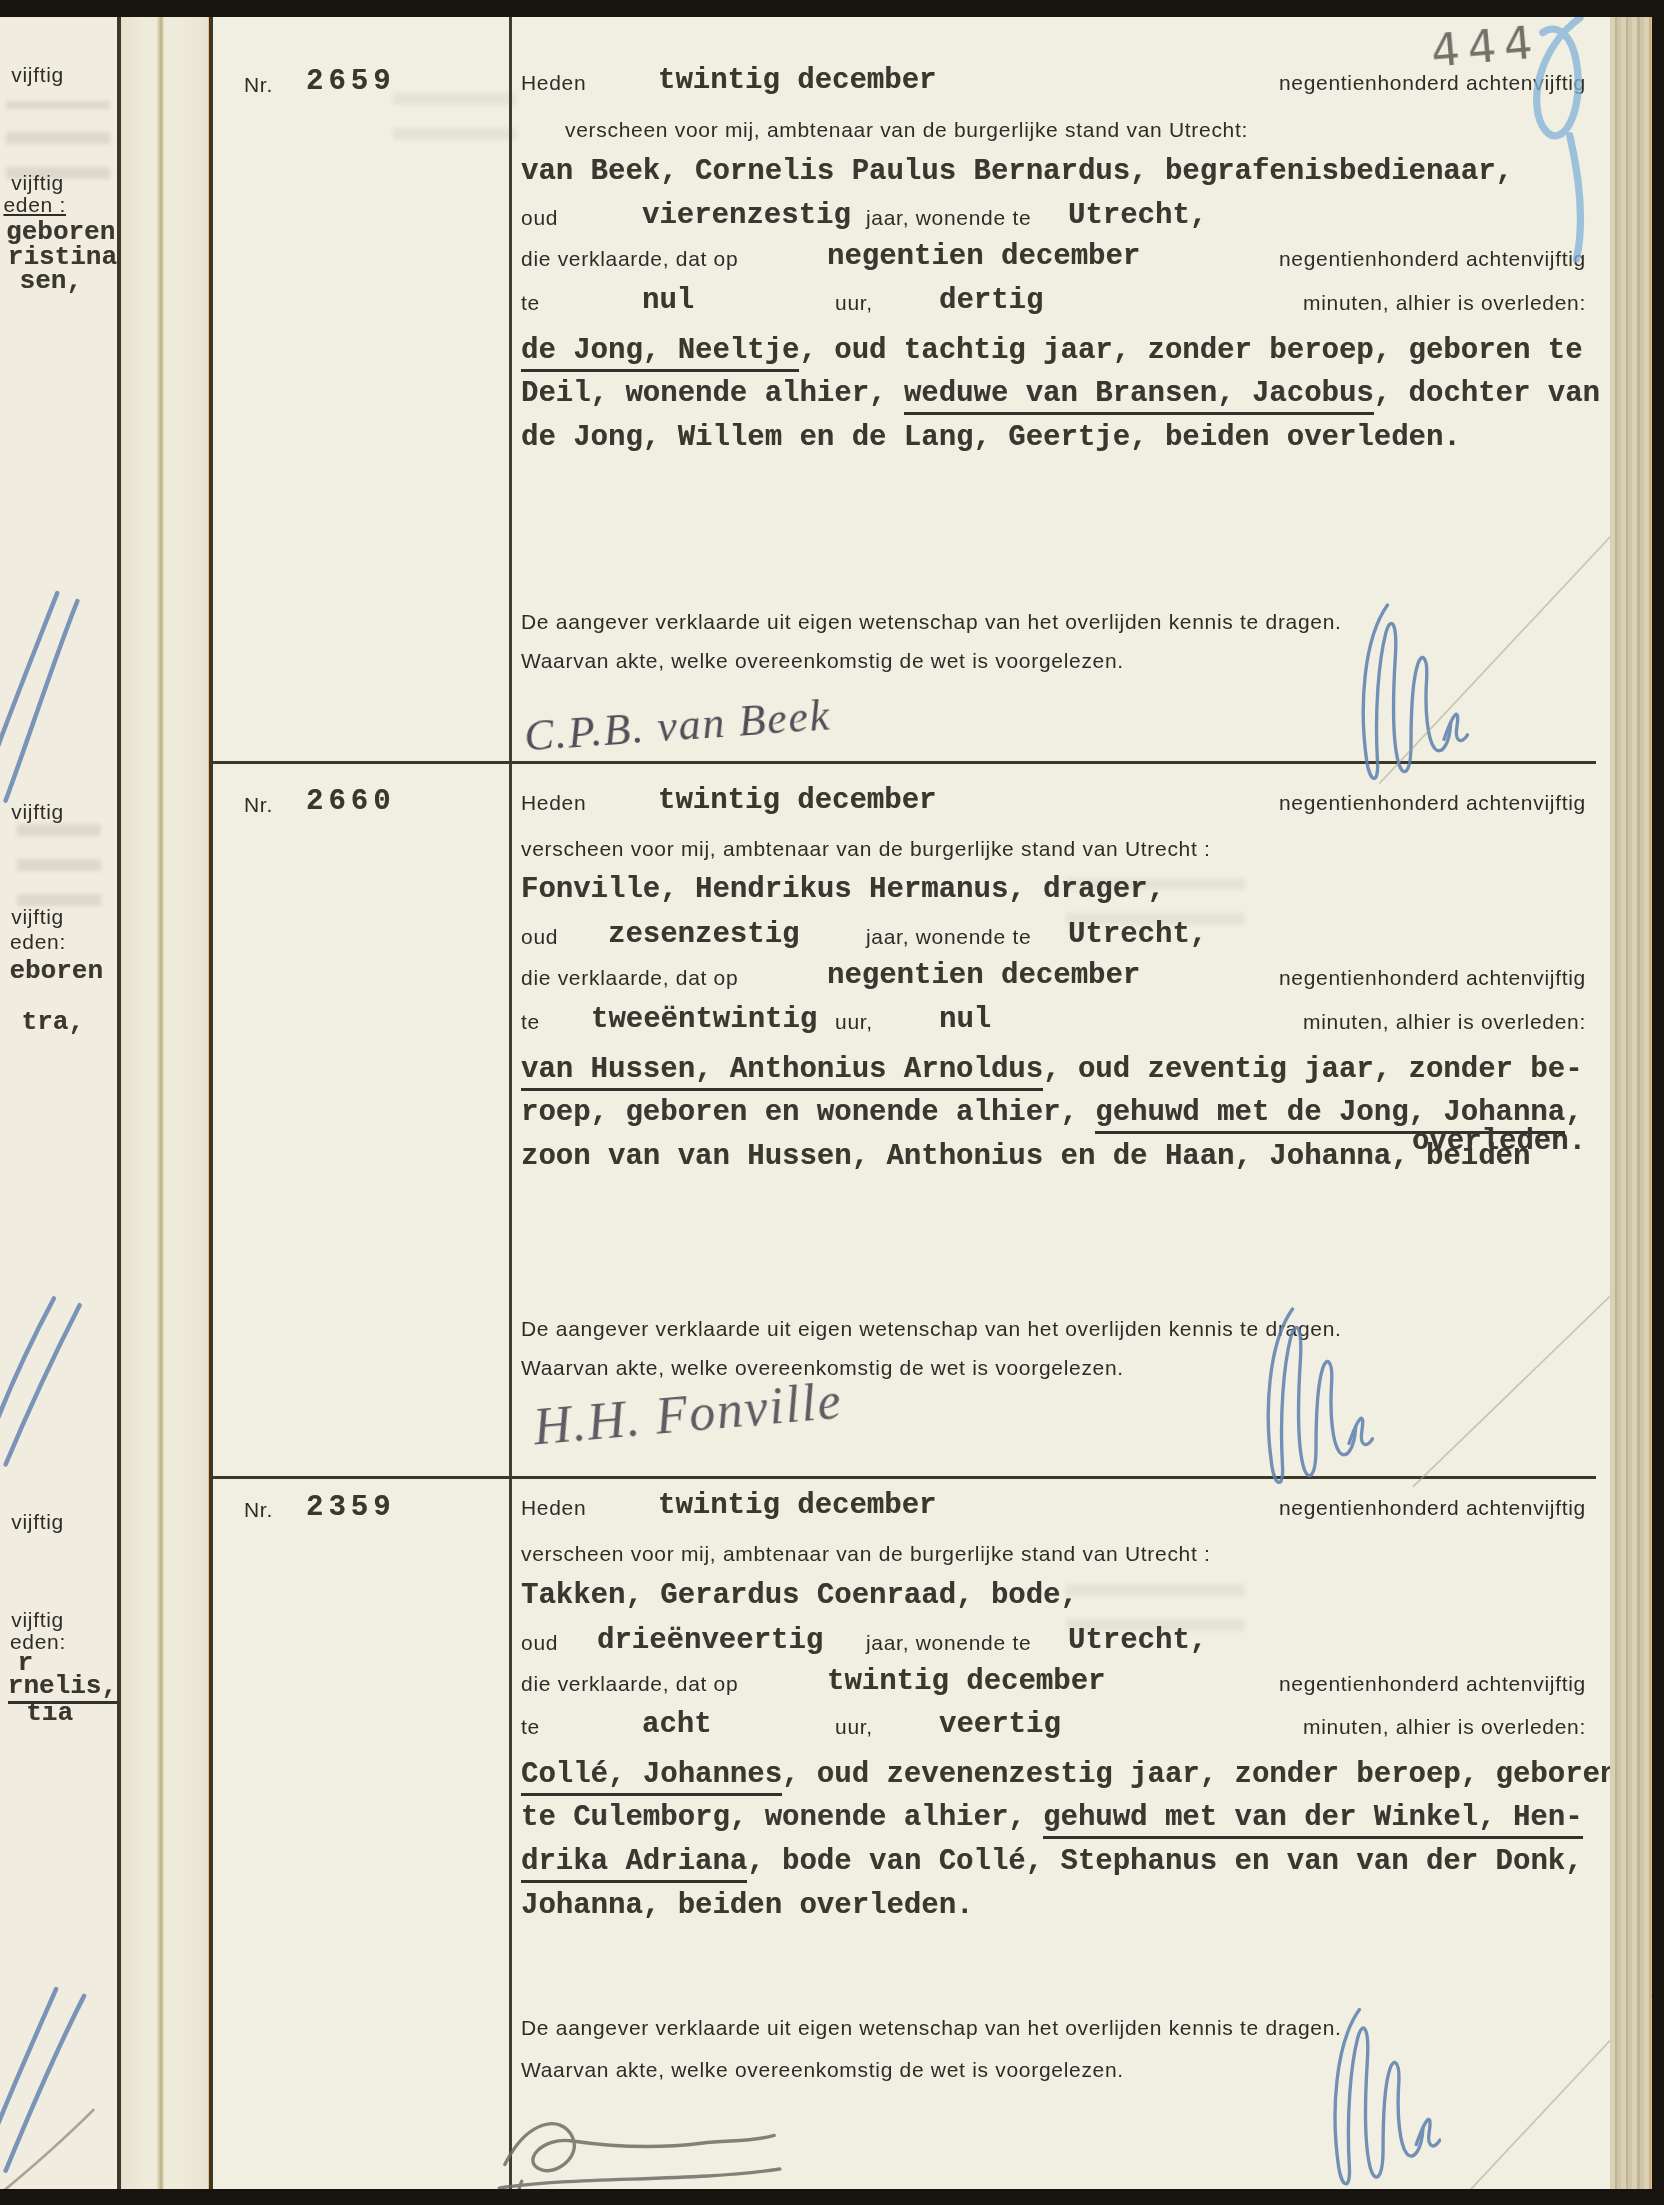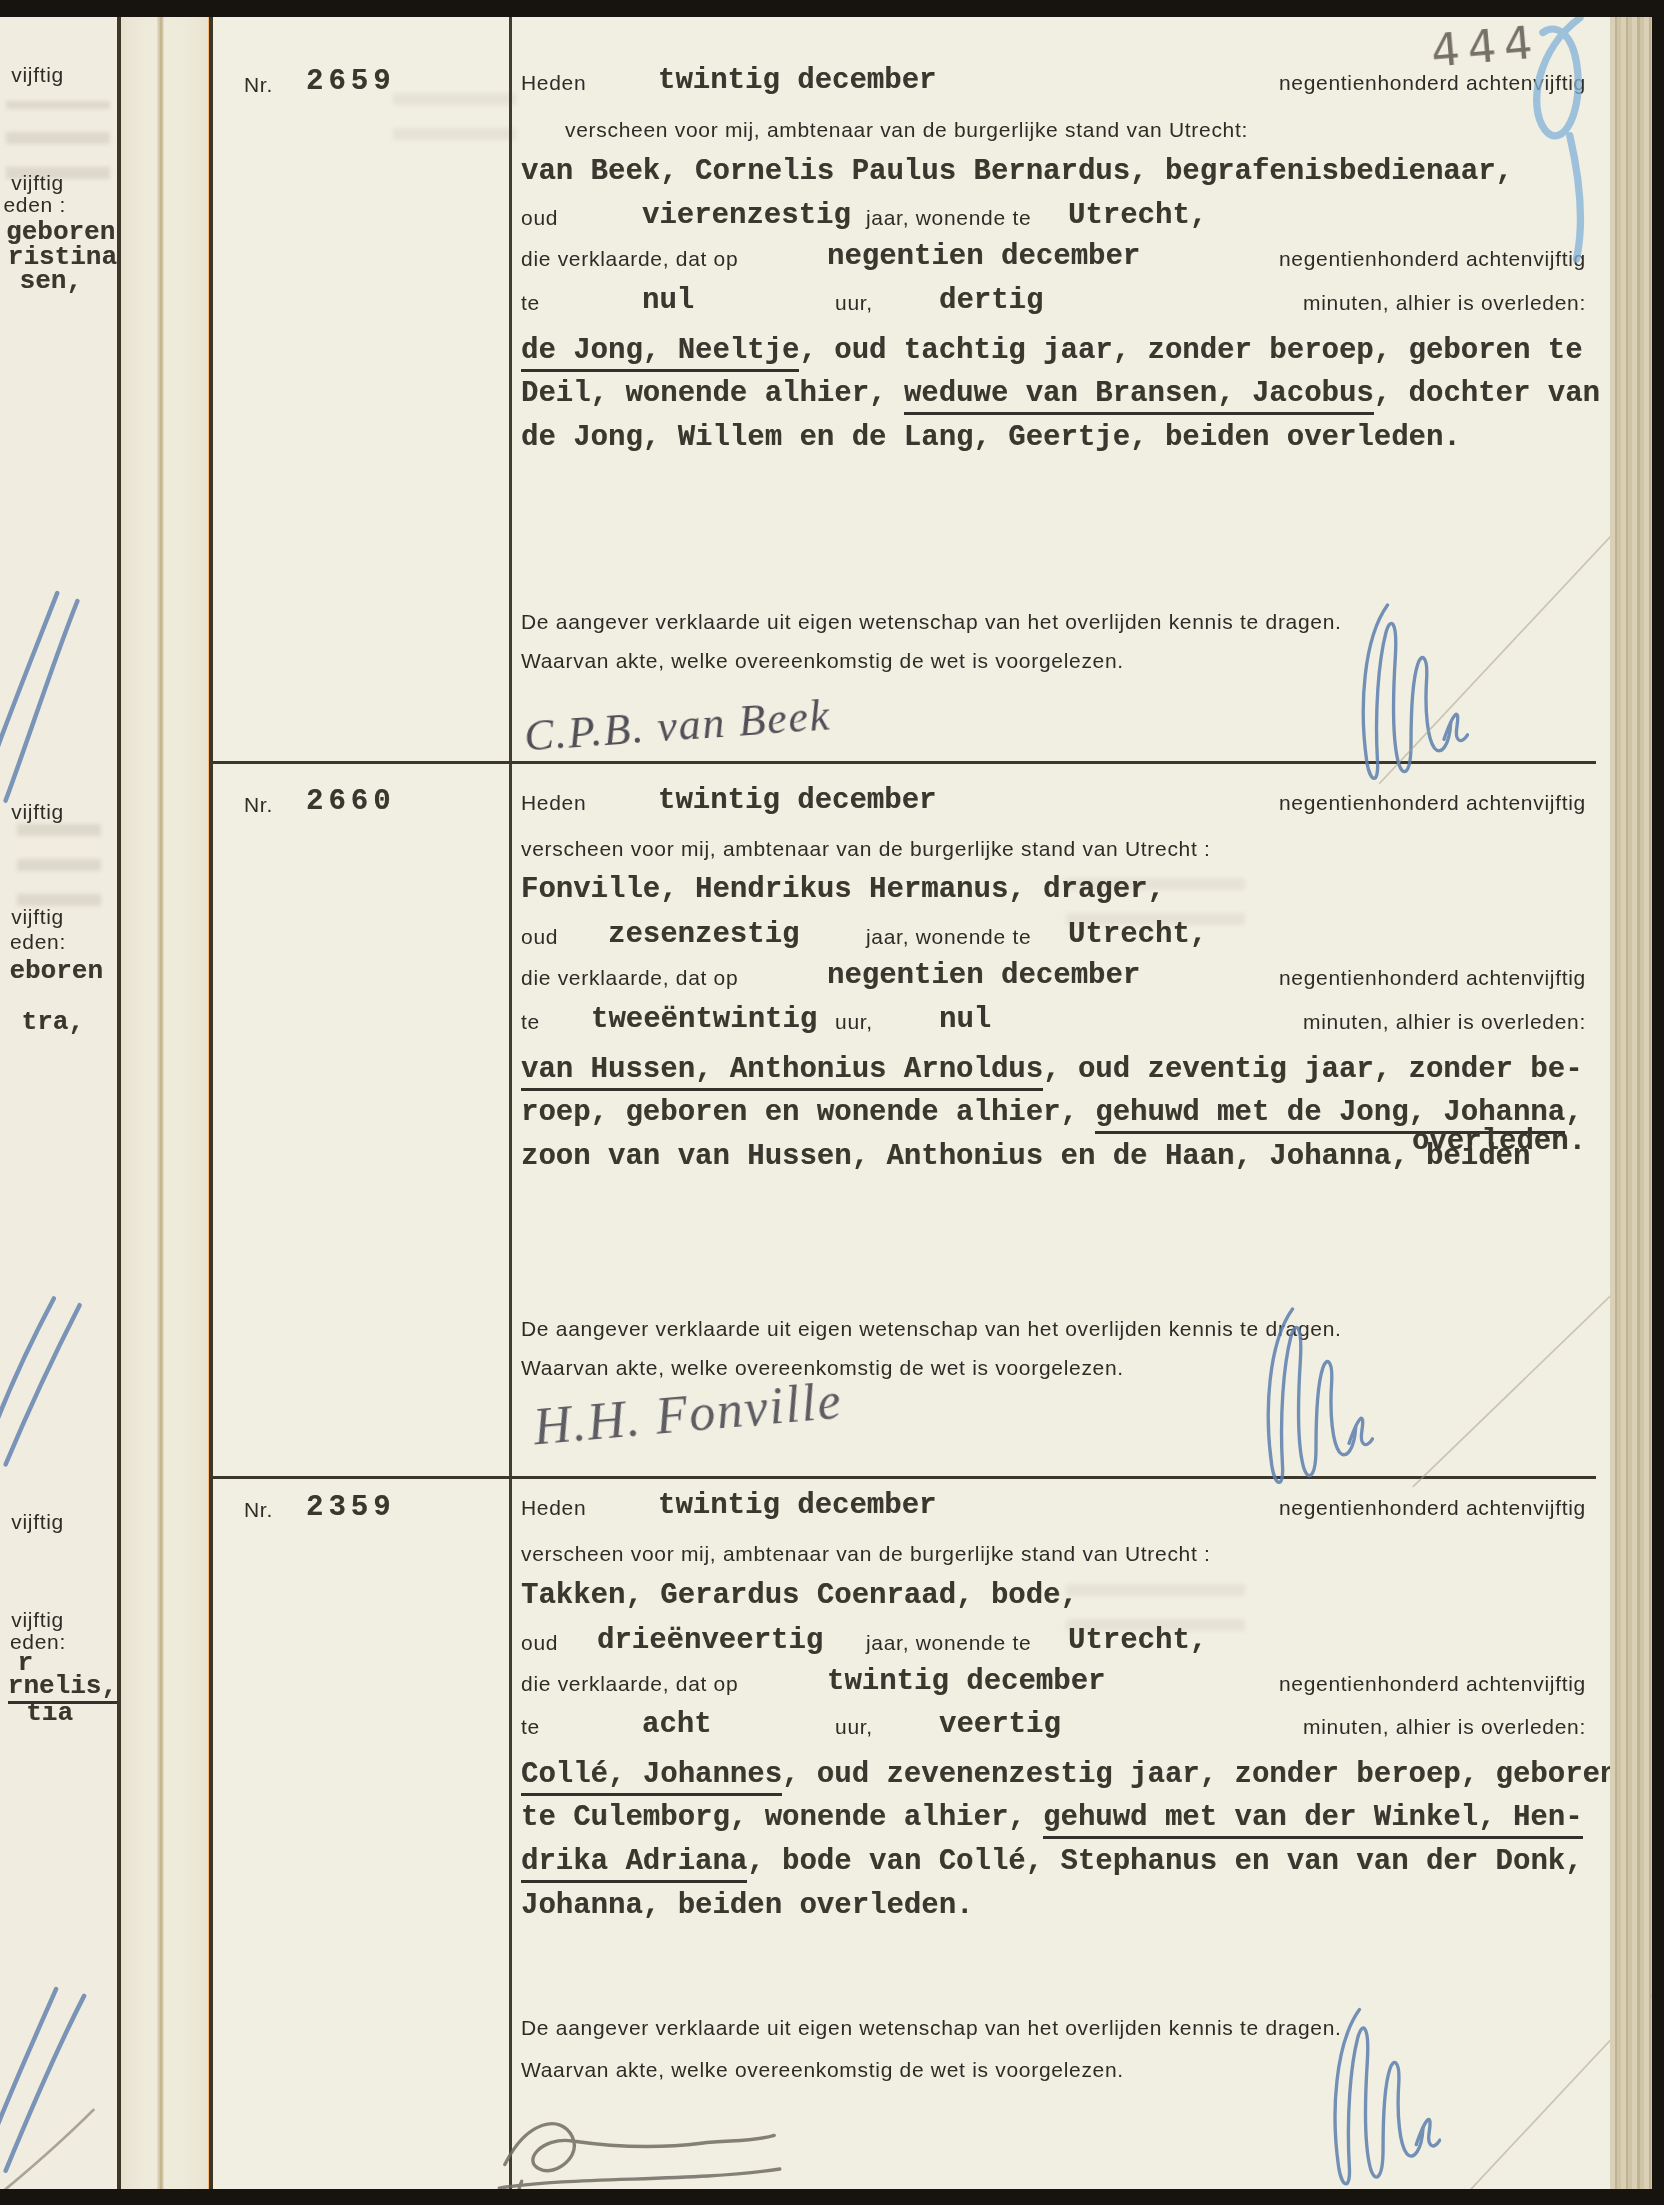--- a/index.html
+++ b/index.html
@@ -50,21 +50,21 @@
 <body>
 
 <div class="canvas">
 
   <div class="left-page">
     <div class="ghost" style="left:5.6px;top:84px;width:104px;height:78px;"></div>
     <div class="ghost" style="left:17px;top:799px;width:84px;height:90px;"></div>
     <div id="fragments">
         <span class="fragment p" style="top: 47px; right: 53px;">vijftig</span>
         <span class="fragment p" style="top: 155px; right: 53px;">vijftig</span>
-        <span class="fragment p" style="top: 177px; right: 51px;">eden :</span>
+        <span class="fragment p" style="top: 177px; right: 51px; text-decoration: underline;">eden :</span>
         <span class="fragment t" style="top: 202px; right: 1.7px;">geboren</span>
         <span class="fragment t" style="top: 227px; right: 0px;">ristina</span>
         <span class="fragment t" style="top: 251px; right: 35px;">sen,</span>
         <span class="fragment p" style="top: 784px; right: 53px;">vijftig</span>
         <span class="fragment p" style="top: 889px; right: 53px;">vijftig</span>
         <span class="fragment p" style="top: 914px; right: 51px;">eden:</span>
         <span class="fragment t" style="top: 941px; right: 14px;">eboren</span>
         <span class="fragment t" style="top: 992px; right: 33px;">tra,</span>
         <span class="fragment p" style="top: 1494px; right: 53px;">vijftig</span>
         <span class="fragment p" style="top: 1592px; right: 53px;">vijftig</span>

